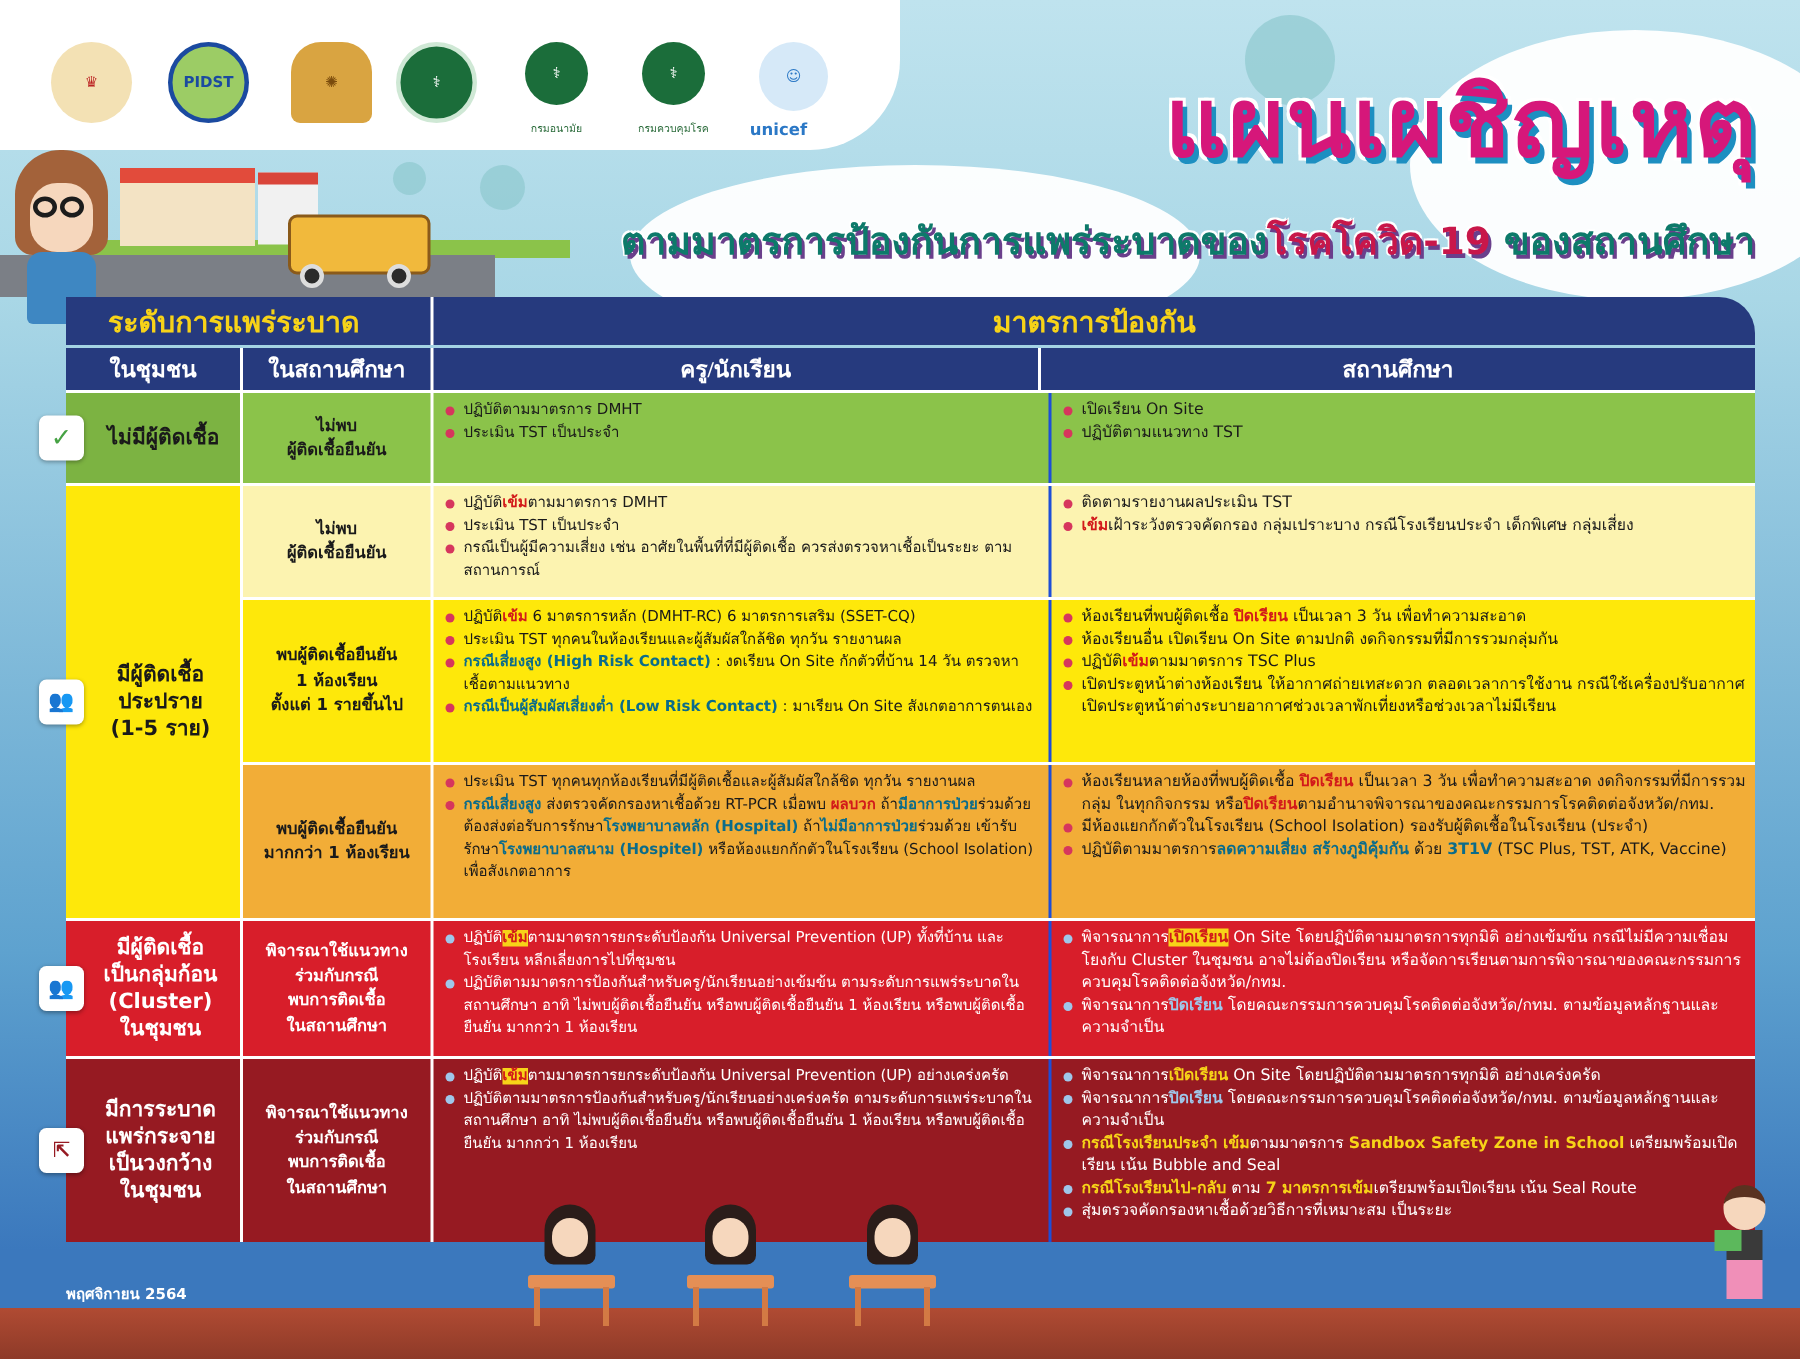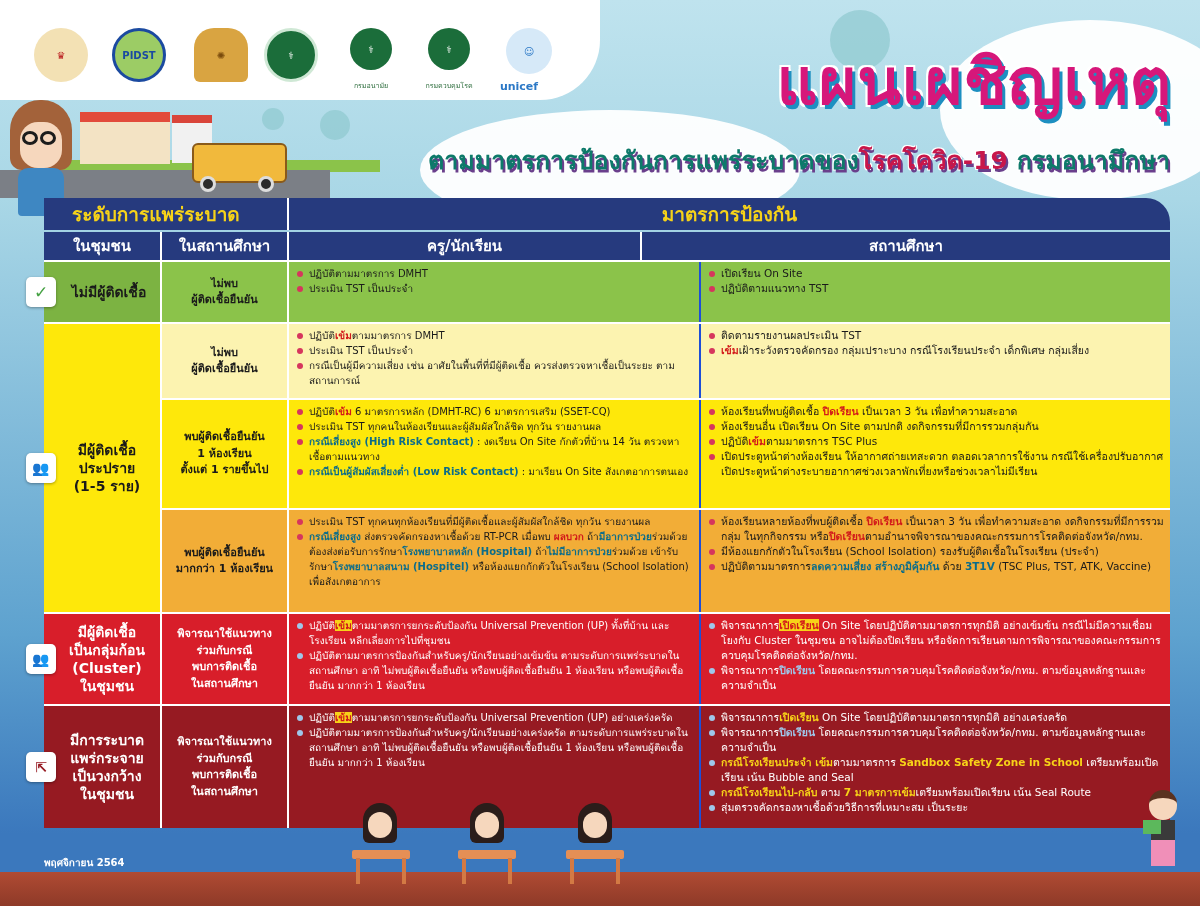--- a/index.html
+++ b/index.html
@@ -64,21 +64,21 @@
   }
   .hdr-top div { color: #f7d318; font-weight: bold; font-size: 19px; display:flex; align-items:center; }
   .hdr-top .lvl { width: 245px; padding-left: 28px; border-right: 2px solid #fff; }
   .hdr-top .meas { flex: 1; justify-content: center; }
   .hdr-sub {
     display: flex; height: 28px; background: #263a7e; margin-top: 2px;
   }
   .hdr-sub div { color: #ffffff; font-weight: bold; font-size: 15px; display:flex; align-items:center; justify-content:center; border-right: 2px solid #fff; }
   .c1 { width: 118px; }
   .c2 { width: 127px; }
-  .c3 { width: 353px; }
+  .c3 { width: 405px; font-family: Liberation Serif, serif; }
   .c4 { flex: 1; border-right: none !important; }
 
   .group { display: flex; border-top: 2px solid #ffffff; }
   .group .lvl-cell {
     width: 118px; display:flex; align-items:center; justify-content:center;
     text-align:center; font-weight:bold; font-size: 14px; line-height: 1.3;
     border-right: 2px solid #fff; position: relative;
   }
   .group .rows { flex: 1; display:flex; flex-direction: column; }
   .row { display:flex; }
@@ -154,21 +154,21 @@
     <div class="logo" style="left:264px;background:#1b6d3a;color:#fff;border:3px solid #cfe8d5;">⚕</div>
     <div class="logo" style="left:350px;top:28px;width:42px;height:42px;background:#1b6d3a;color:#fff;">⚕</div>
     <div class="logo-cap" style="left:336px;">กรมอนามัย</div>
     <div class="logo" style="left:428px;top:28px;width:42px;height:42px;background:#1b6d3a;color:#fff;">⚕</div>
     <div class="logo-cap" style="left:414px;">กรมควบคุมโรค</div>
     <div class="logo" style="left:506px;top:28px;width:46px;height:46px;background:#d6e9f8;color:#2b78c6;">☺</div>
     <div class="logo-cap" style="left:484px;color:#2b78c6;font-size:11px;font-weight:bold;">unicef</div>
   </div>
 
   <div class="title-main">แผนเผชิญเหตุ</div>
-  <div class="title-sub"><span>ตามมาตรการป้องกันการแพร่ระบาดของ</span><span class="hl">โรคโควิด-19</span><span> กรมอนามึกษา</span></div>
+  <div class="title-sub"><span>ตามมาตรการป้องกันการแพร่ระบาดของ</span><span class="hl">โรคโควิด-19</span><span> ของสถานศึกษา</span></div>
 
   <div class="grass"></div>
   <div class="road"></div>
   <div class="school"></div>
   <div class="bldg2"></div>
   <div class="bus"></div>
   <div class="wheel" style="left:200px;"></div>
   <div class="wheel" style="left:258px;"></div>
   <div class="girl-head"></div>
   <div class="girl-face"></div>

